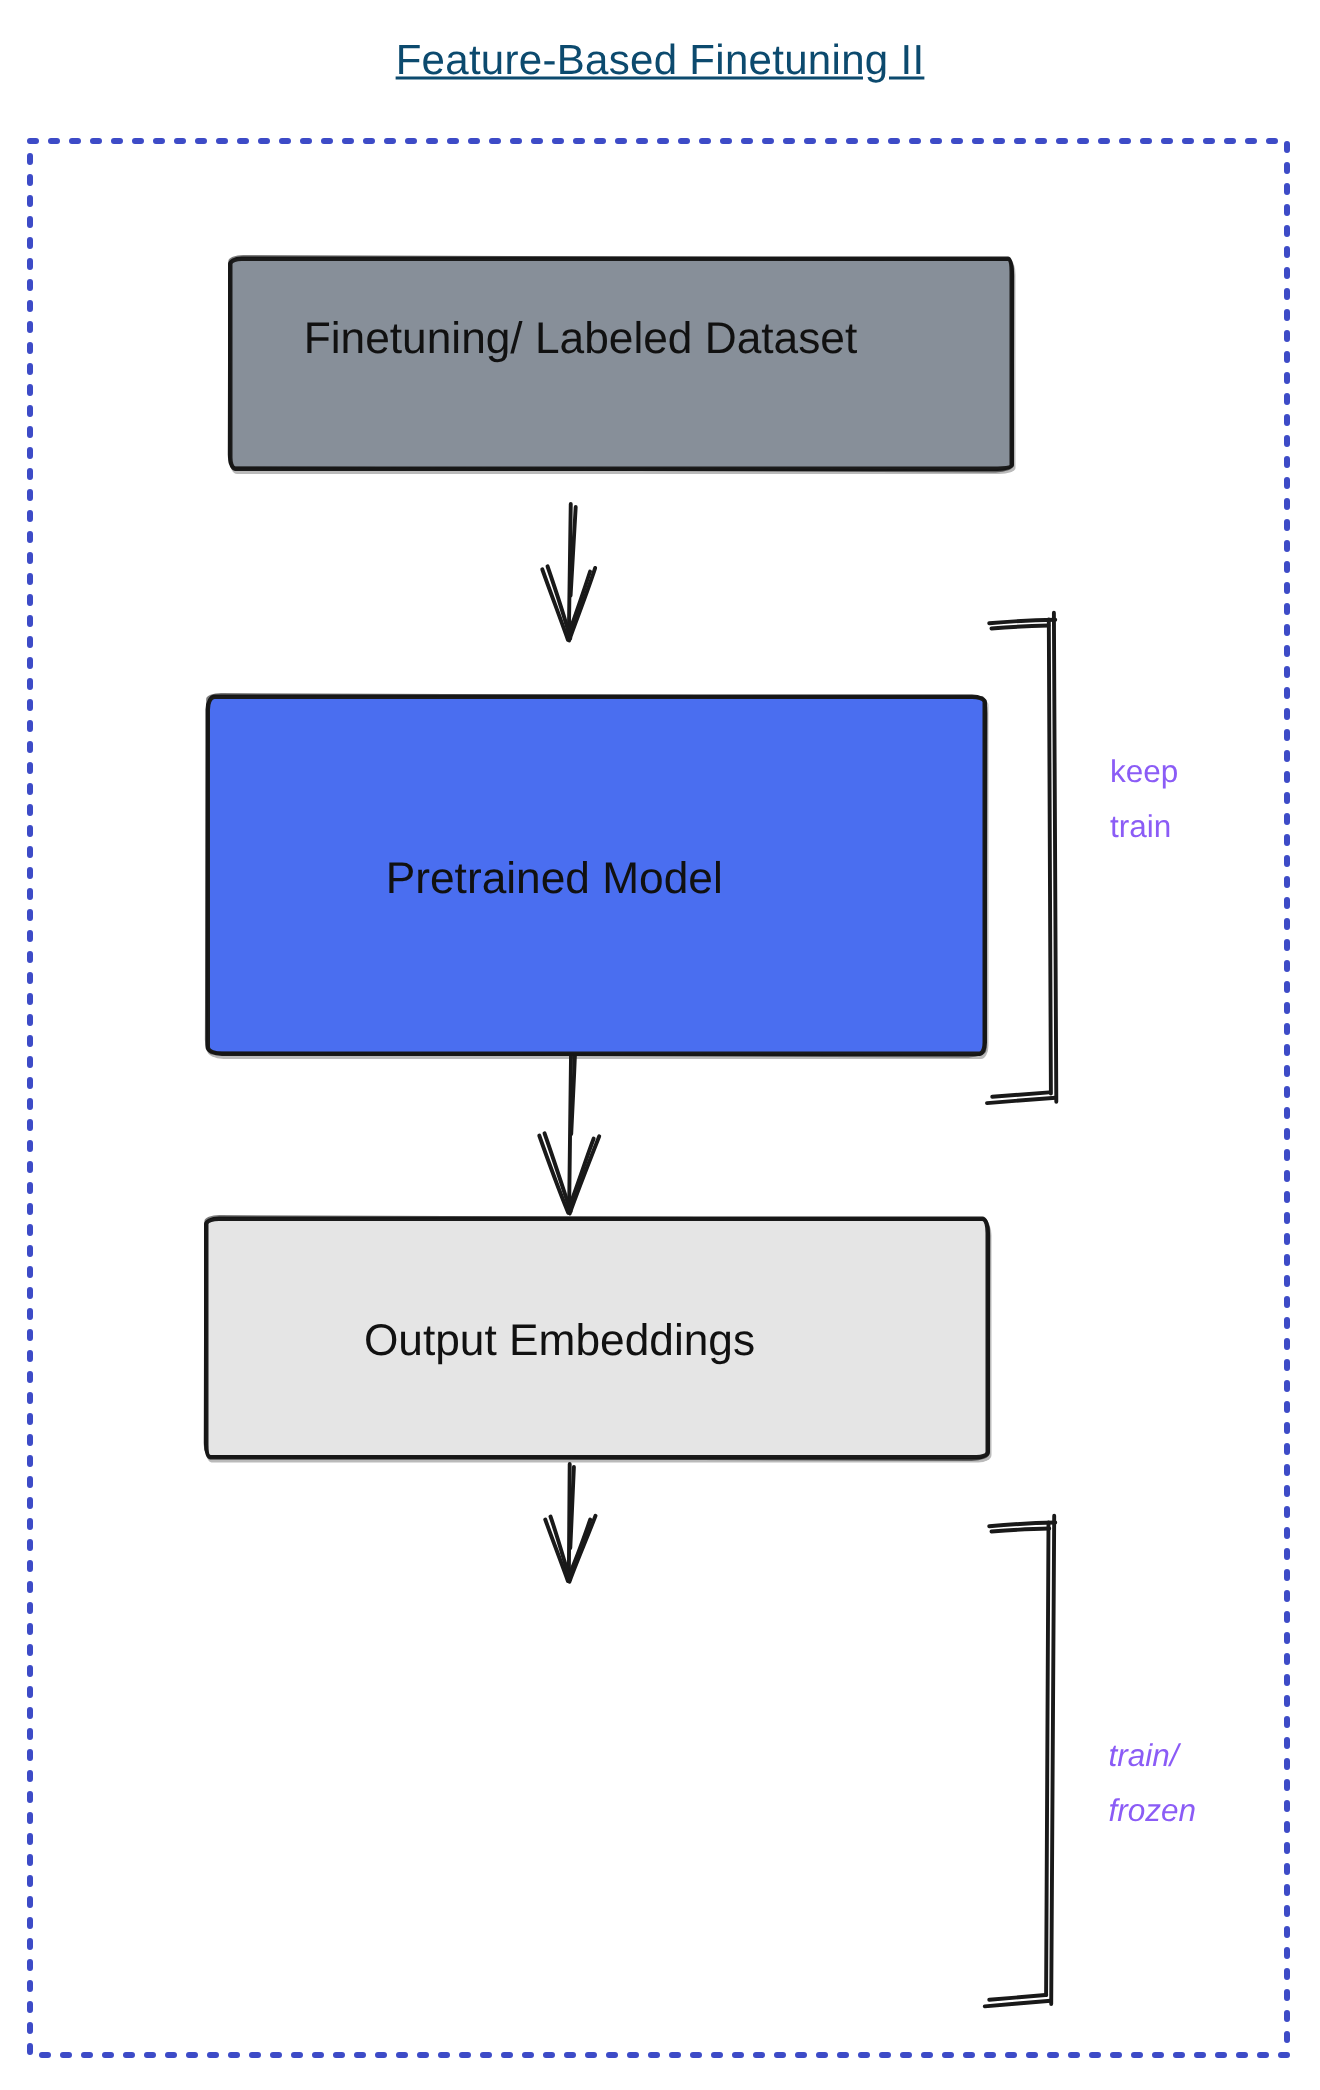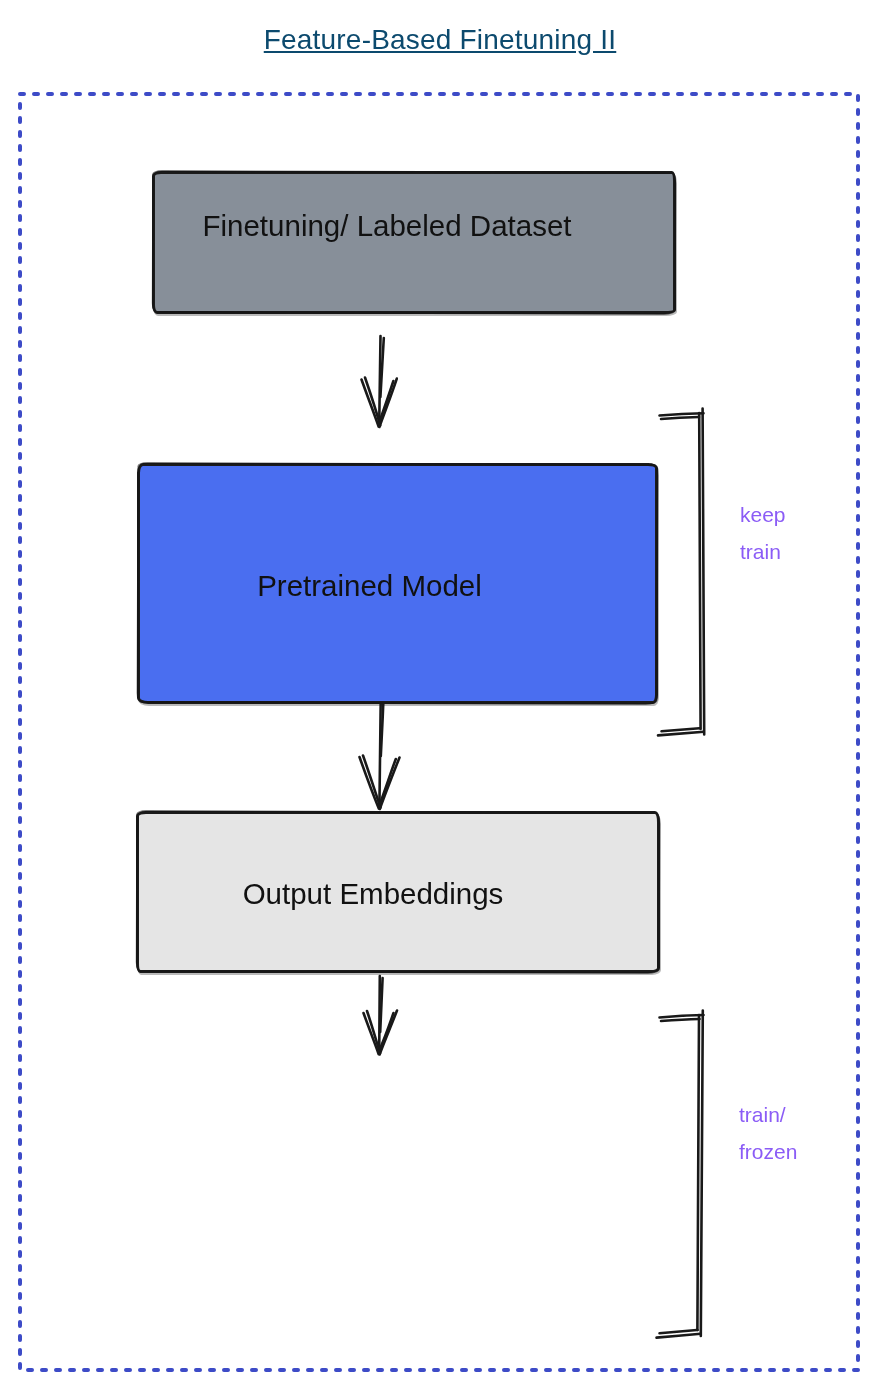--- a/index.html
+++ b/index.html
@@ -69,21 +69,21 @@
   .node-4 .node-label { transform: translate(-24px, 3px); }
   .side-label {
     position: absolute;
     font-size: 21px;
     line-height: 37px;
     color: #8b5cf6;
     white-space: nowrap;
   }
   .side-label span { display: block; }
   .side-label-1 { left: 740px; top: 496px; }
-  .side-label-2 { left: 739px; top: 1096px; }
+  .side-label-2 { left: 739px; top: 1152px; font-style: italic; }
 </style>
 </head>
 <body>
 
 <div class="stage">
 
   <div class="title" style="color: #0c4a6e; text-decoration: underline;">Feature-Based Finetuning II</div>
 
   <svg class="overlay" viewBox="0 0 880 1393" xmlns="http://www.w3.org/2000/svg">
 

